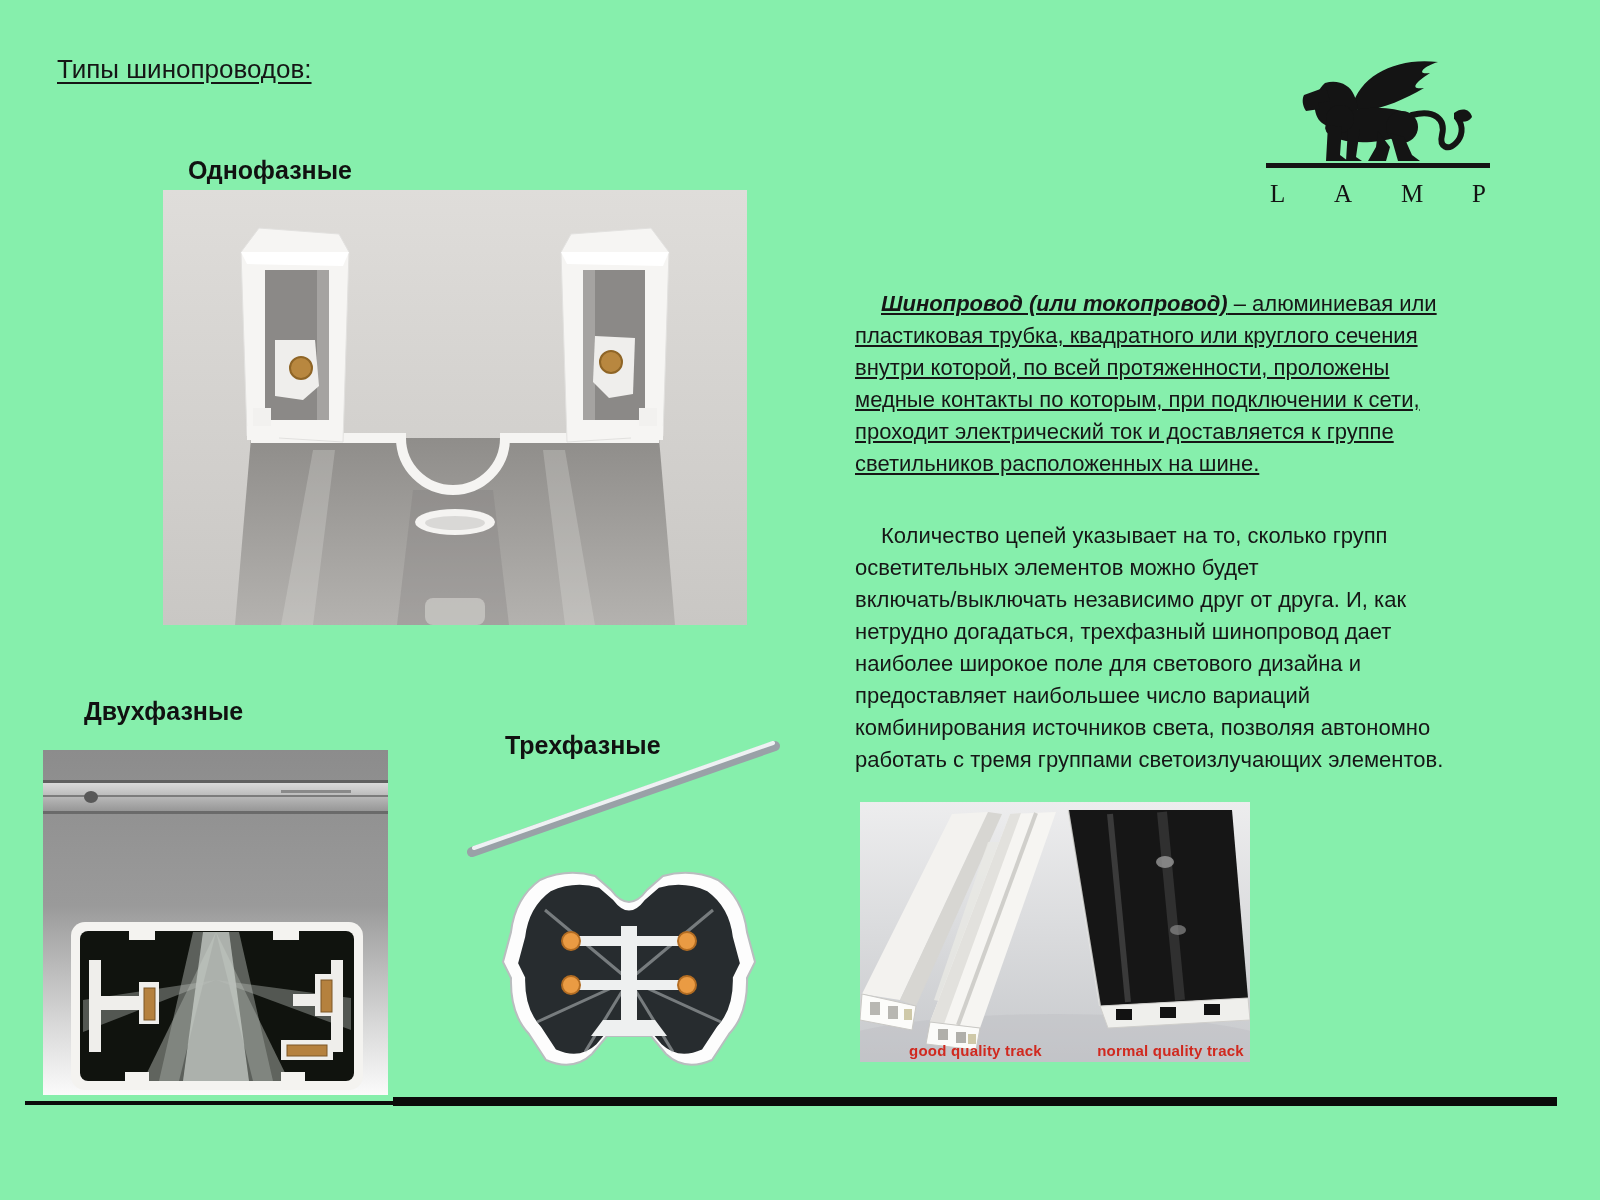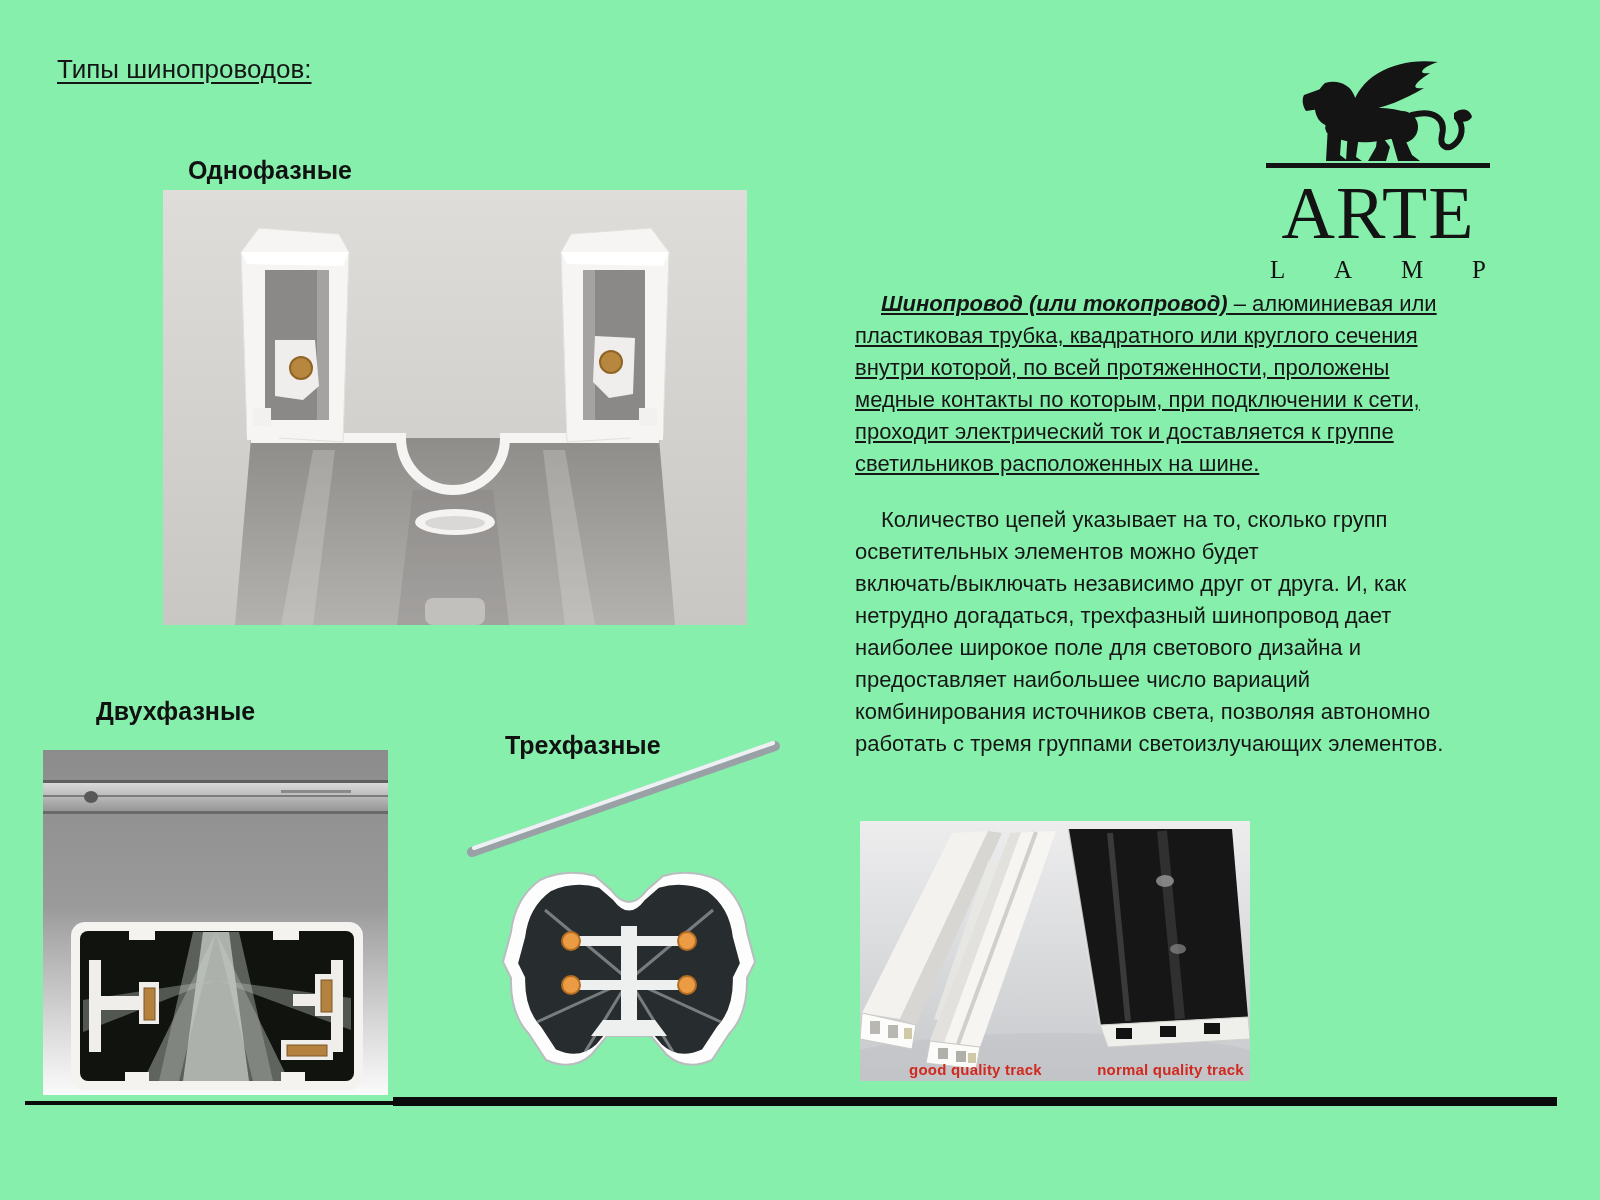--- a/index.html
+++ b/index.html
@@ -7,28 +7,28 @@
     position:relative;width:1600px;height:1200px;background:#86efac;
     font-family:"Liberation Sans",sans-serif;color:#141414;overflow:hidden;
   }
   .abs{position:absolute;}
   .page-title{
     left:57px;top:54px;font-size:26px;font-weight:400;
     text-decoration:underline;text-underline-offset:4px;color:#161616;
   }
   .phase-label{font-size:25px;font-weight:bold;color:#111;text-align:center;}
   .lbl-single{left:188px;top:156px;}
-  .lbl-two{left:96px;top:697px;}
+  .lbl-two{left:84px;top:697px;}
   .lbl-three{left:505px;top:699px;margin-top:32px;}
   .para{
     left:855px;width:700px;font-size:22px;line-height:32px;color:#161616;
     white-space:pre-line;text-indent:26px;
   }
   .para1{top:288px;text-decoration:underline;}
-  .para2{top:504px;}
+  .para2{top:520px;}
   .para .lead{font-weight:bold;font-style:italic;}
   .photo{overflow:hidden;}
   .photo svg{display:block;}
   
   .logo{left:1262px;top:55px;width:232px;height:230px;text-align:center;}
   .logo .brand{
     font-family:"Liberation Serif",serif;font-size:74px;line-height:1;
     letter-spacing:1px;color:#131313;margin-top:2px;
   }
   .logo .word{
@@ -190,21 +190,20 @@
         <circle cx="140" cy="72" r="16"></circle>
         <path d="M 66,70 L 80,72 L 78,100 L 86,106 L 64,106 Z"></path>
         <path d="M 86,74 L 98,74 L 94,102 L 100,106 L 84,106 Z"></path>
         <path d="M 128,78 L 142,82 L 150,100 L 158,106 L 136,106 L 132,92 Z"></path>
         <path d="M 116,76 L 128,92 L 124,106 L 106,106 L 114,92 Z"></path>
         <path d="M 150,60 C 172,54 184,64 180,80 C 177,92 186,96 194,88 C 200,82 202,72 196,64" fill="none" stroke="#141414" stroke-width="6" stroke-linecap="round"></path>
         <path d="M 192,58 C 200,52 208,54 210,62 C 206,68 198,68 192,64 Z"></path>
         <rect x="4" y="108" width="224" height="5"></rect>
       </g>
     </svg>
-    <div class="brand">ARTE</div>
     <div class="word">
       <span>L</span>
       <span>A</span>
       <span>M</span>
       <span>P</span>
     </div>
   </div>
 
   <div class="abs para para1"><span class="lead">Шинопровод (или токопровод)</span><span> – алюминиевая или
 пластиковая трубка, квадратного или круглого сечения
@@ -215,21 +214,21 @@
 
   <div class="abs para para2"><span>Количество цепей указывает на то, сколько групп
 осветительных элементов можно будет
 включать/выключать независимо друг от друга. И, как
 нетрудно догадаться, трехфазный шинопровод дает
 наиболее широкое поле для светового дизайна и
 предоставляет наибольшее число вариаций
 комбинирования источников света, позволяя автономно
 работать с тремя группами светоизлучающих элементов.</span></div>
 
-  <div class="abs photo" style="left:860px;top:821px;width:390px;height:260px;">
+  <div class="abs photo" style="left:860px;top:802px;width:390px;height:260px;">
     <svg width="390" height="260" viewBox="0 0 390 260">
       <defs>
         <linearGradient id="bg4" x1="0" y1="0" x2="0" y2="1">
           <stop offset="0" stop-color="#ededee"></stop>
             <stop offset="1" stop-color="#c7c9cc"></stop>
         </linearGradient>
       </defs>
       <rect width="390" height="260" fill="url(#bg4)"></rect>
       <ellipse cx="195" cy="252" rx="240" ry="40" fill="#b9bbbf" opacity="0.35"></ellipse>
 

